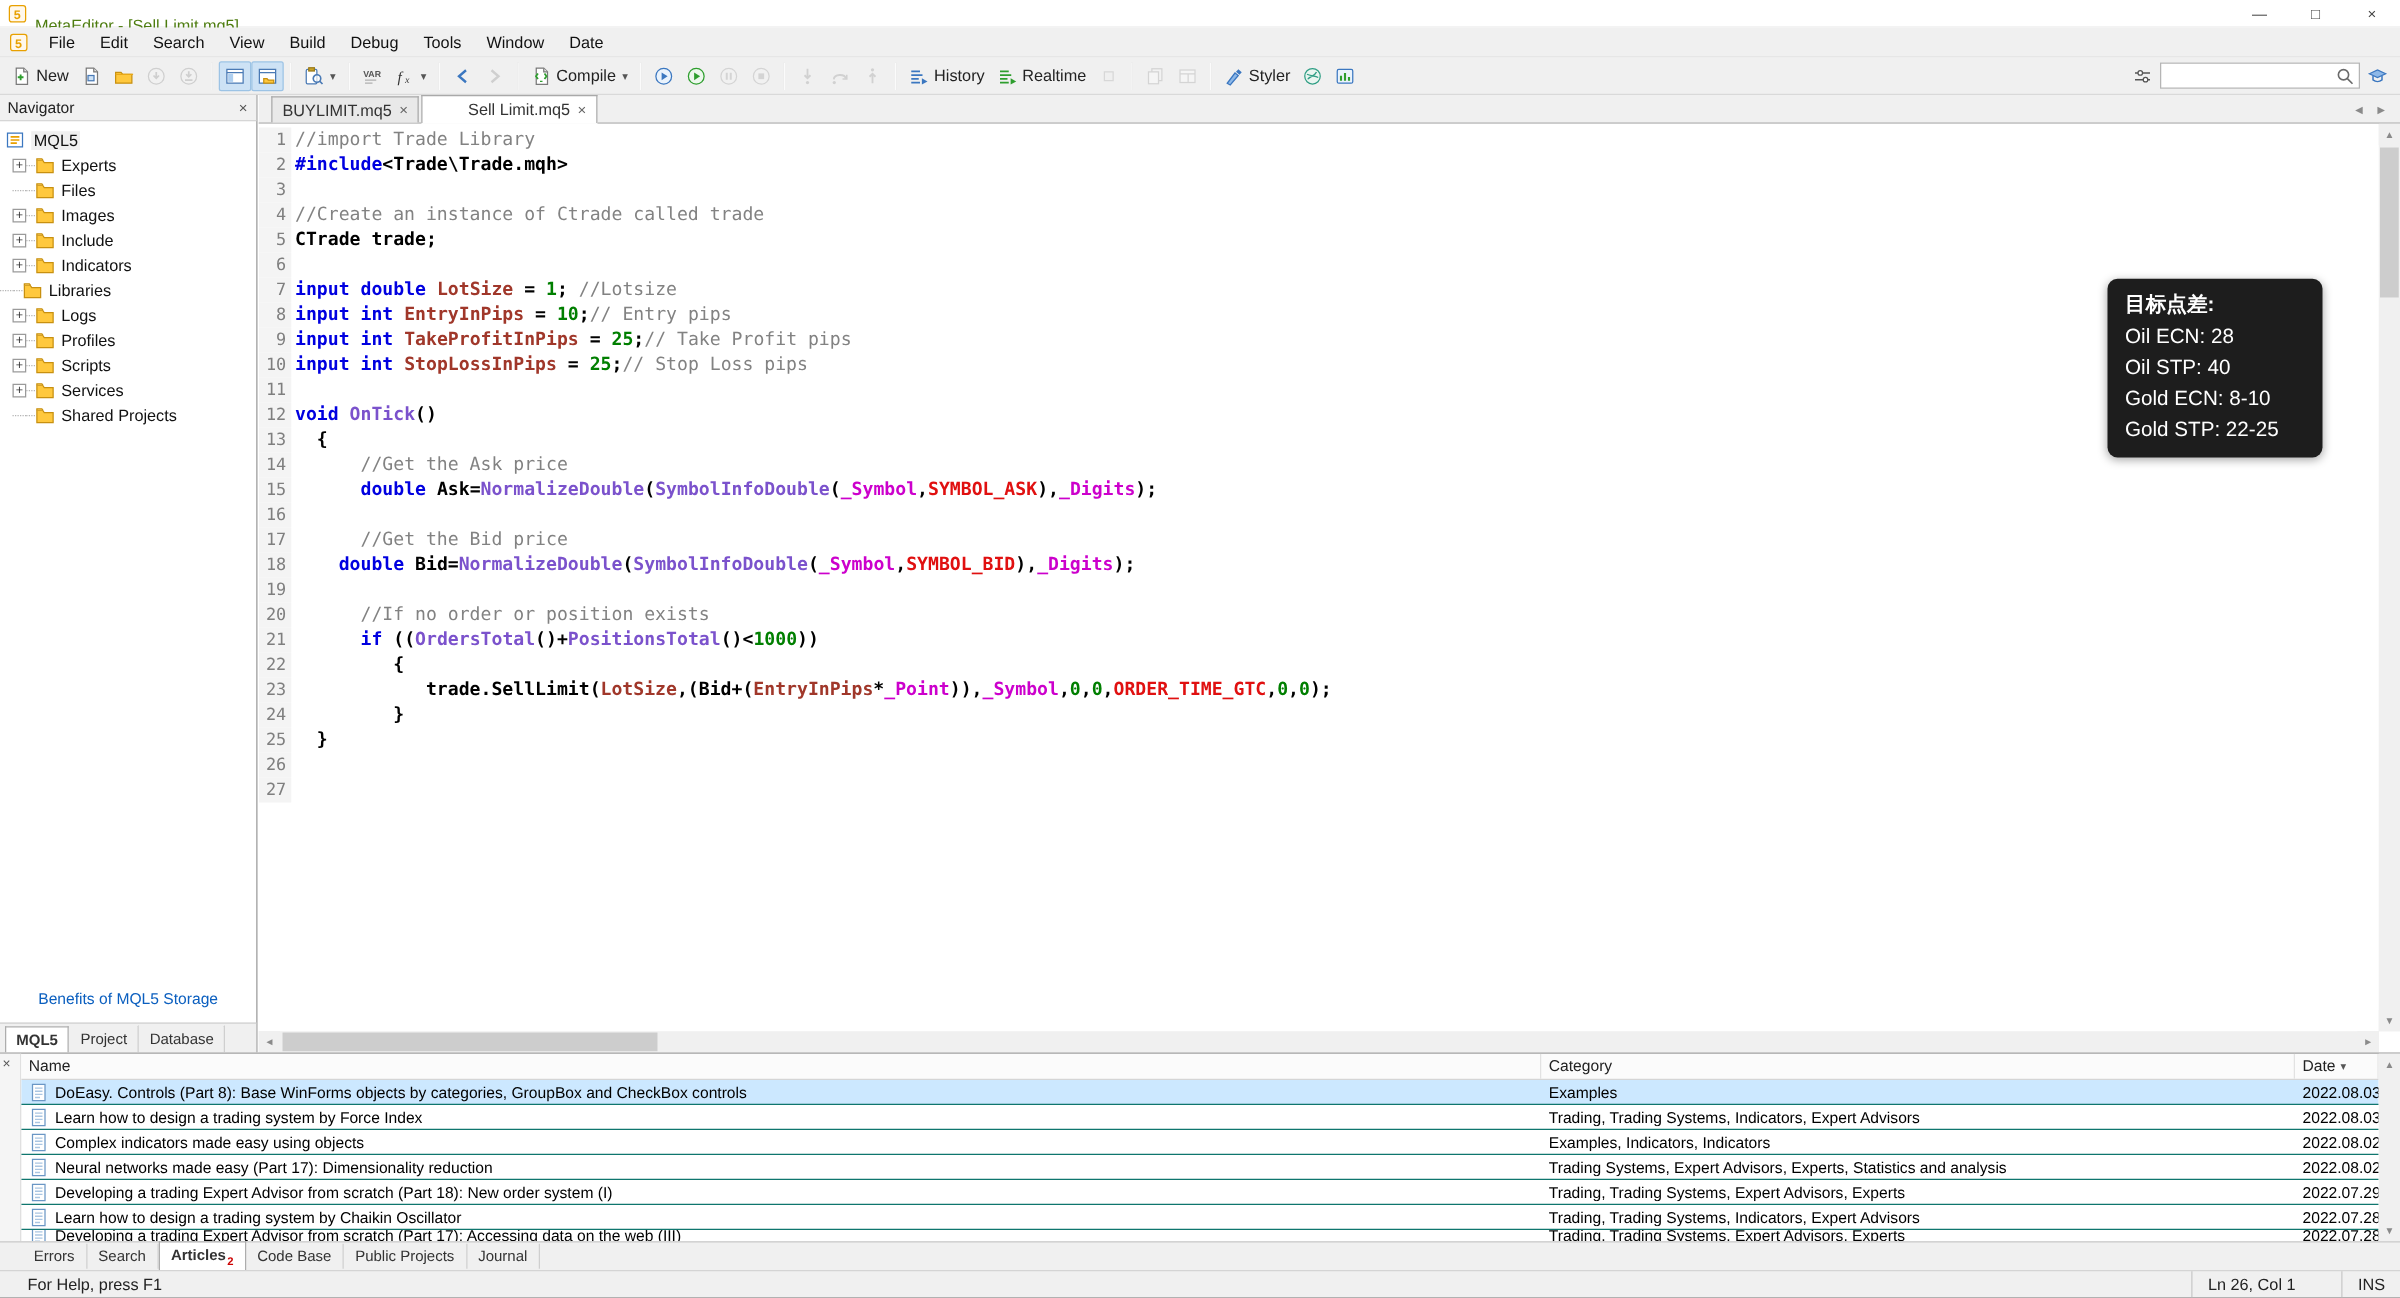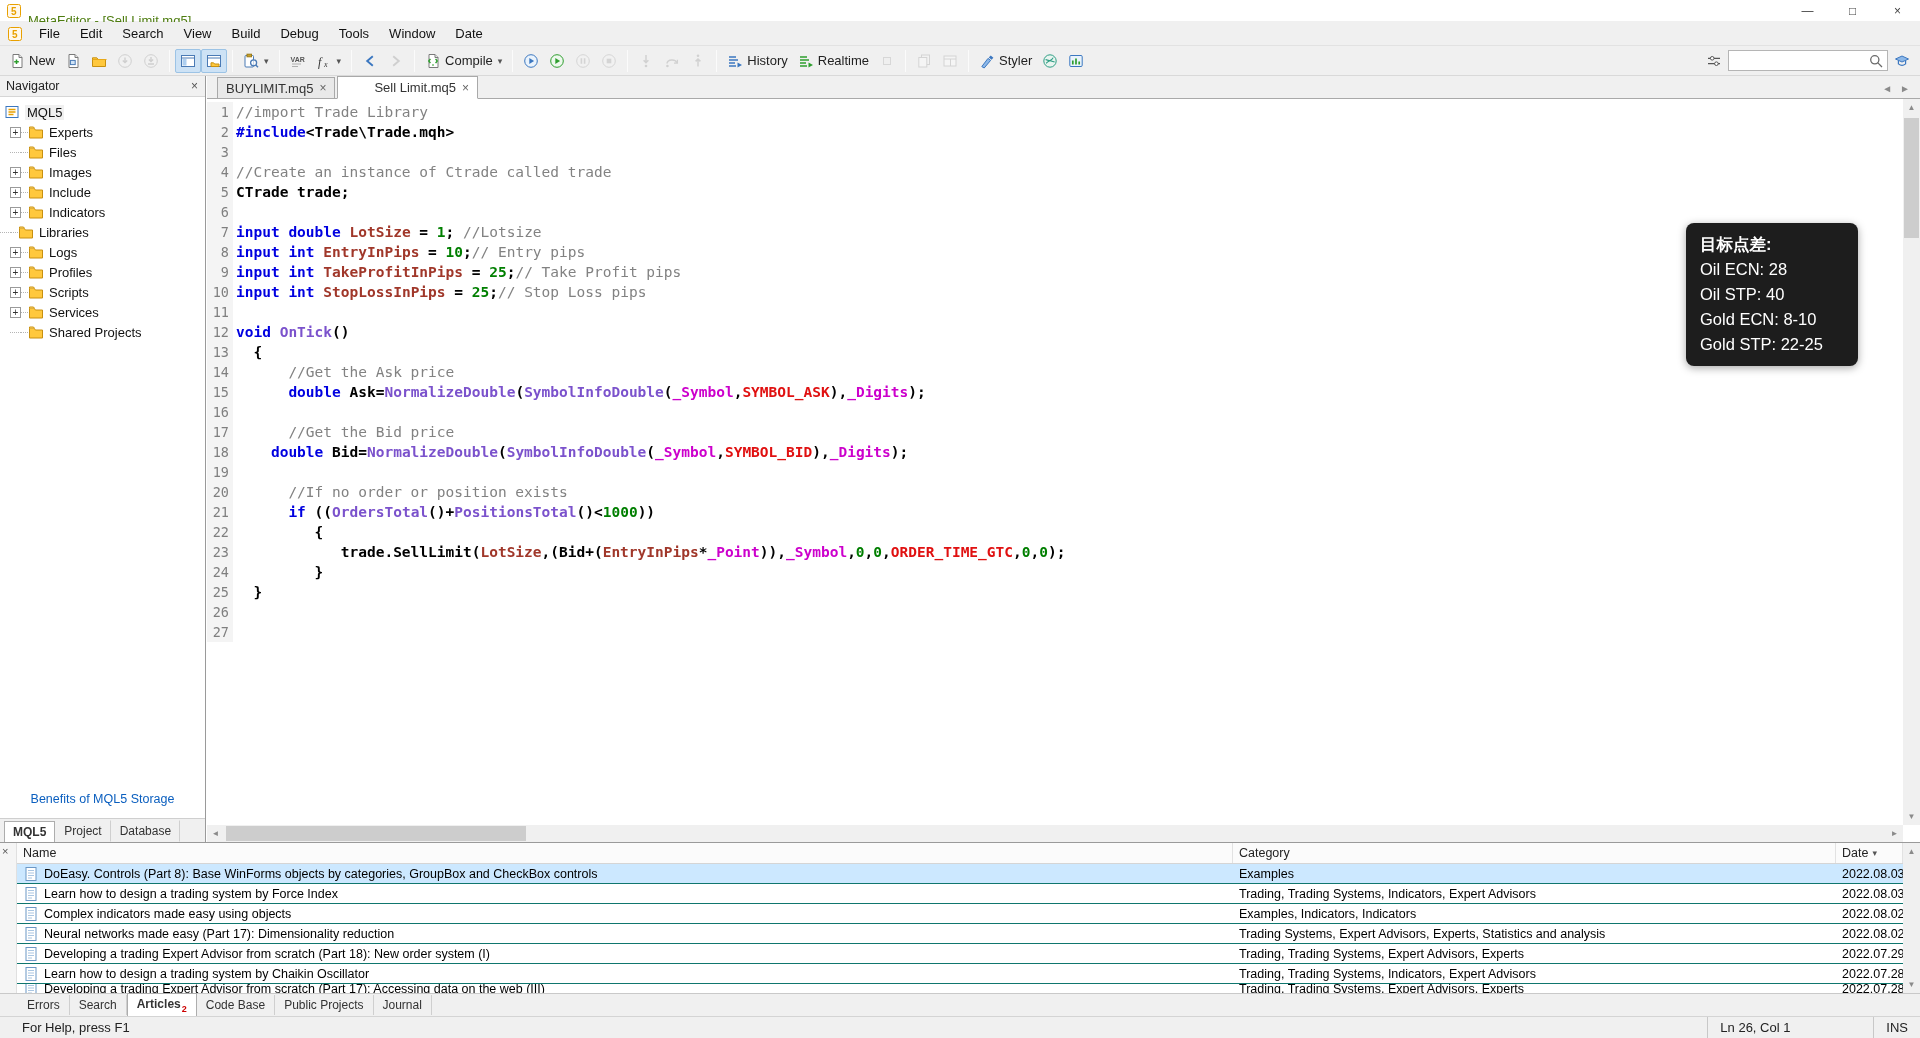--- a/index.html
+++ b/index.html
@@ -94,21 +94,21 @@
   .bp-vscroll{position:absolute;right:0;top:0;width:17px;bottom:23px;background:#f0f0f0;}
   .bp-vscroll .sb-btn.down{position:absolute;bottom:0;}
   .bp-tabs{position:absolute;left:0;right:0;bottom:0;height:23px;background:#f0f0f0;border-top:1px solid #c9c9c9;display:flex;align-items:center;padding-left:18px;}
   .bp-tab{font-size:12px;padding:3px 9px;color:#333;border-right:1px solid #cfcfcf;position:relative;}
   .bp-tab.active{background:#fff;border:1px solid #adadad;border-bottom:none;font-weight:bold;}
   .bp-tab .badge{font-size:9px;color:#c00;vertical-align:sub;margin-left:1px;}
 
   
   .statusbar{position:absolute;left:0;top:1016px;width:100%;height:22px;background:#f0f0f0;border-top:1px solid #d4d4d4;display:flex;align-items:center;font-size:13px;color:#222;}
   .status-left{padding-left:22px;}
-  .status-right{margin-left:auto;display:flex;height:100%;align-items:flex-end;gap:46px;}
+  .status-right{margin-left:auto;display:flex;height:100%;align-items:flex-end;}
   .status-cell{border-left:1px solid #c8c8c8;height:100%;display:flex;align-items:center;padding:0 12px;}
   .status-cell.pos{width:120px;}
 </style>
 </head>
 <body>
 
 <div class="app">
 
   <div class="titlebar">
     <span class="icon16 appicon"><svg viewBox="0 0 16 16">

